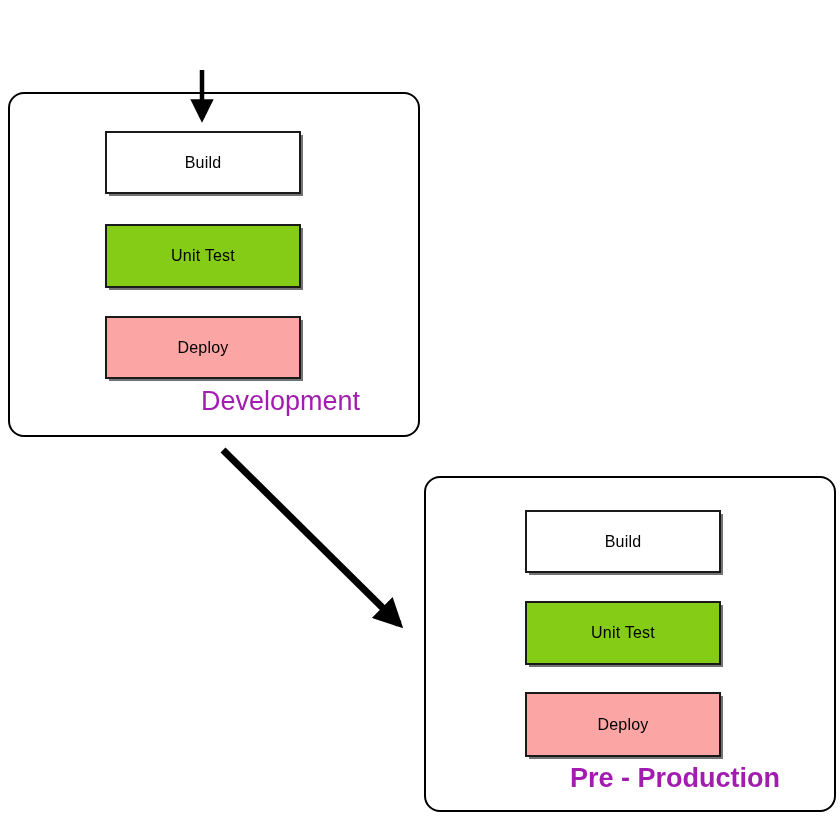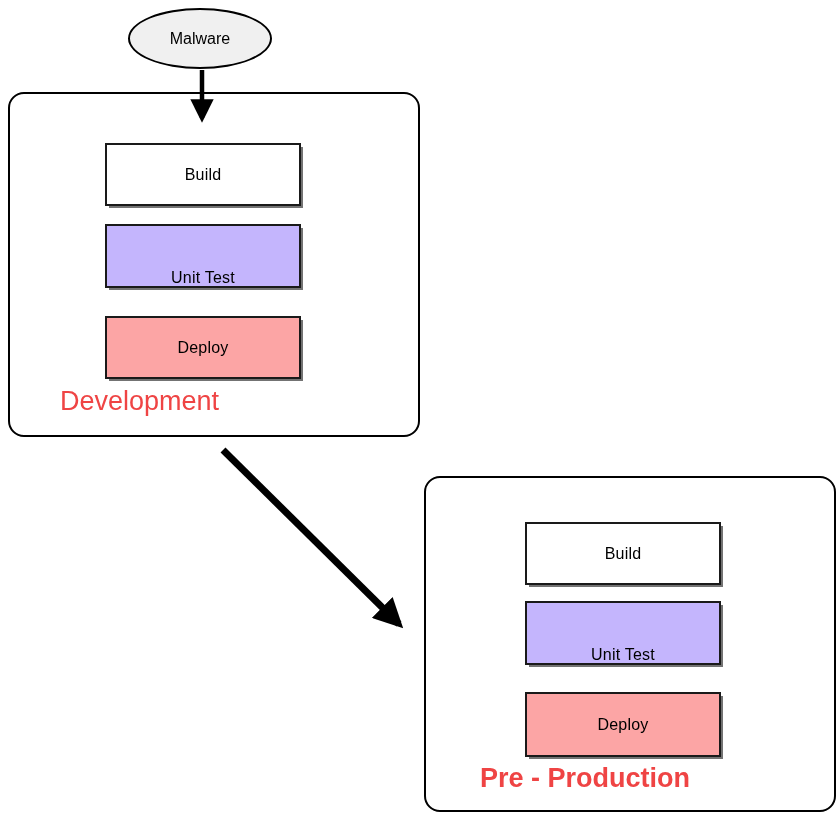--- a/index.html
+++ b/index.html
@@ -37,40 +37,40 @@
     justify-content: center;
     box-shadow: 3px 3px 0 -1px rgba(0,0,0,0.55);
   }
   .stage-label {
     font-size: 16px;
     color: #000000;
     letter-spacing: 0.2px;
     line-height: 1;
     white-space: nowrap;
   }
-  .fill-white { background: #ffffff; margin-top: 12px; }
-  .fill-light { background: #c4b5fd; align-items: flex-end; }
+  .fill-white { background: #ffffff; }
+  .fill-light { background: #84cc16; }
   .fill-mid   { background: #fca5a5; }
 
   
   #dev-build     { left: 105px; top: 131px; width: 196px; height: 63px; }
   #dev-unittest  { left: 105px; top: 224px; width: 196px; height: 64px; }
   #dev-deploy    { left: 105px; top: 316px; width: 196px; height: 63px; }
 
   
   #pre-build     { left: 525px; top: 510px; width: 196px; height: 63px; }
   #pre-unittest  { left: 525px; top: 601px; width: 196px; height: 64px; }
   #pre-deploy    { left: 525px; top: 692px; width: 196px; height: 65px; }
 
   
   .env-name {
     position: absolute;
     font-size: 27px;
-    color: #ef4444;
-    text-align: left;
+    color: #a21caf;
+    text-align: right;
     white-space: nowrap;
     line-height: 1;
   }
   #dev-name { left: 60px;  top: 388px; width: 300px; }
   #pre-name { left: 480px; top: 765px; width: 300px; font-weight: bold; }
 
   
   #malware-node {
     position: absolute;
     left: 128px;
@@ -100,23 +100,20 @@
     width: 840px;
     height: 816px;
     pointer-events: none;
   }
 </style>
 </head>
 <body>
 
 <div id="canvas">
 
-  <div id="malware-node">
-    <span class="node-label">Malware</span>
-  </div>
 
   <div id="env-development" class="env-container"></div>
 
   <div id="dev-build" class="stage-box fill-white">
     <span class="stage-label">Build</span>
   </div>
 
   <div id="dev-unittest" class="stage-box fill-light">
     <span class="stage-label">Unit Test</span>
   </div>

